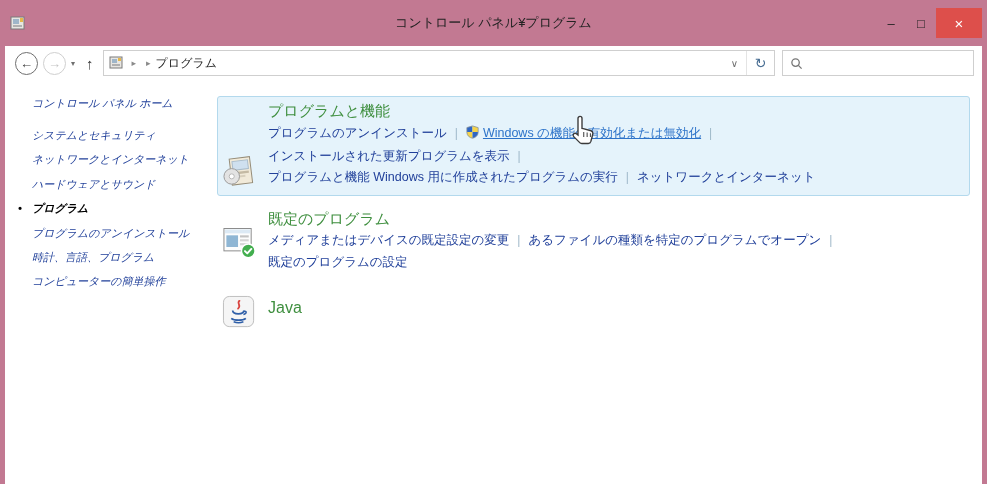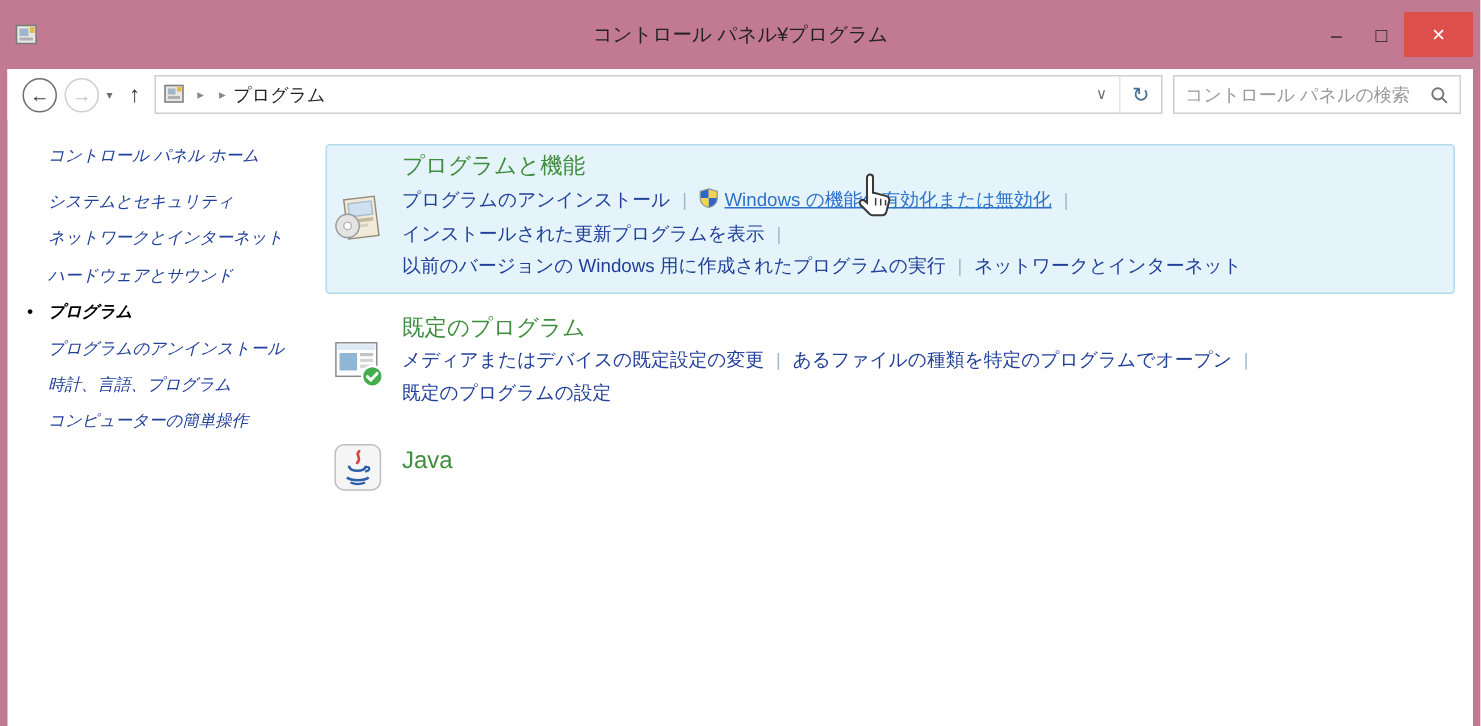--- a/index.html
+++ b/index.html
@@ -85,21 +85,21 @@
     position:relative;margin-bottom:9px;line-height:1.4;color:var(--navy);
     padding-right:14px;cursor:pointer;
   }
   .sidebar li.active{font-weight:bold;color:#000;cursor:default;}
   .sidebar .bullet{position:absolute;left:-14px;top:0;color:#000;font-weight:bold;}
   .main{flex:1;padding-right:12px;}
   .section{
     display:flex;gap:11px;padding:5px 9px 6px 4px;margin-bottom:8px;
     border:1px solid transparent;border-radius:3px;
   }
-  .section.highlighted{background:var(--hl-bg);border-color:var(--hl-border);}
+  .section.highlighted{background:var(--hl-bg);border-color:var(--hl-border);align-items:flex-end;}
   .section-icon{width:35px;flex:0 0 35px;padding-top:1px;}
   .section-body{flex:1;min-width:0;}
   .section-title{
     font-size:15px;color:var(--green);margin:0 0 2px 0;font-weight:normal;
     line-height:1.25;cursor:pointer;display:inline-block;
   }
   .section-title.large{font-size:16px;margin-top:4px;}
   .task-row{font-size:12.5px;line-height:1.7;color:var(--navy);}
   .task-link{color:var(--navy);cursor:pointer;white-space:nowrap;}
   .task-link.hovered{color:var(--blue);text-decoration:underline;}
@@ -144,21 +144,20 @@
           <rect x="3" y="9" width="8" height="2" fill="#b0b0b0"></rect>
         </svg>
         <span class="crumb-sep">▸</span>
         <span class="crumb-sep">▸</span>
         <span class="crumb">プログラム</span>
         <span class="addr-chevron">∨</span>
         <span class="refresh-btn">↻</span>
       </div>
 
       <div class="search-box">
-        <span class="search-placeholder">コントロール パネルの検索</span>
         <svg width="13" height="13" viewBox="0 0 14 14">
           <circle cx="6" cy="6" r="4" fill="none" stroke="#777" stroke-width="1.4"></circle>
           <line x1="9" y1="9" x2="12.5" y2="12.5" stroke="#777" stroke-width="1.4"></line>
         </svg>
       </div>
     </div>
 
     <div class="content">
 
       <div class="sidebar">
@@ -197,21 +196,21 @@
                           </clipPath>
                         </defs>
                         <g clip-path="url(#shc)">
                           <rect x="0" y="0" width="8" height="8" fill="#2f66c4"></rect>
                           <rect x="8" y="0" width="8" height="8" fill="#f6d44a"></rect>
                           <rect x="0" y="8" width="8" height="8" fill="#f6d44a"></rect>
                           <rect x="8" y="8" width="8" height="8" fill="#2f66c4"></rect>
                         </g>
                         <path d="M8 .5 15 2.6 V8 C15 12.4 11.6 15 8 15.7 C4.4 15 1 12.4 1 8 V2.6 Z" fill="none" stroke="#88949e" stroke-width="1"></path>
                       </svg></span>Windows の機能の有効化または無効化</span><span class="sep">|</span><span class="task-link">インストールされた更新プログラムを表示</span><span class="sep">|</span></div>
-                <div class="task-row"><span class="task-link">以前のバージョンの Windows 用に作成されたプログラムの実行</span><span class="sep">|</span><span class="task-link">ネットワークとインターネット</span></div>
+                <div class="task-row"><span class="task-link">プログラムと機能 Windows 用に作成されたプログラムの実行</span><span class="sep">|</span><span class="task-link">ネットワークとインターネット</span></div>
               </div>
           </div>
         </div>
 
         <div class="section">
           <svg class="section-icon" viewBox="0 0 36 34">
             <rect x="2" y="3" width="28" height="23" fill="#fdfdfd" stroke="#8a8a8a"></rect>
             <rect x="3" y="4" width="26" height="4" fill="#dce9f4"></rect>
             <rect x="4.5" y="10" width="12" height="12" fill="#8fb6d4"></rect>
             <rect x="18.5" y="10" width="9" height="2.2" fill="#c3c3c3"></rect>

